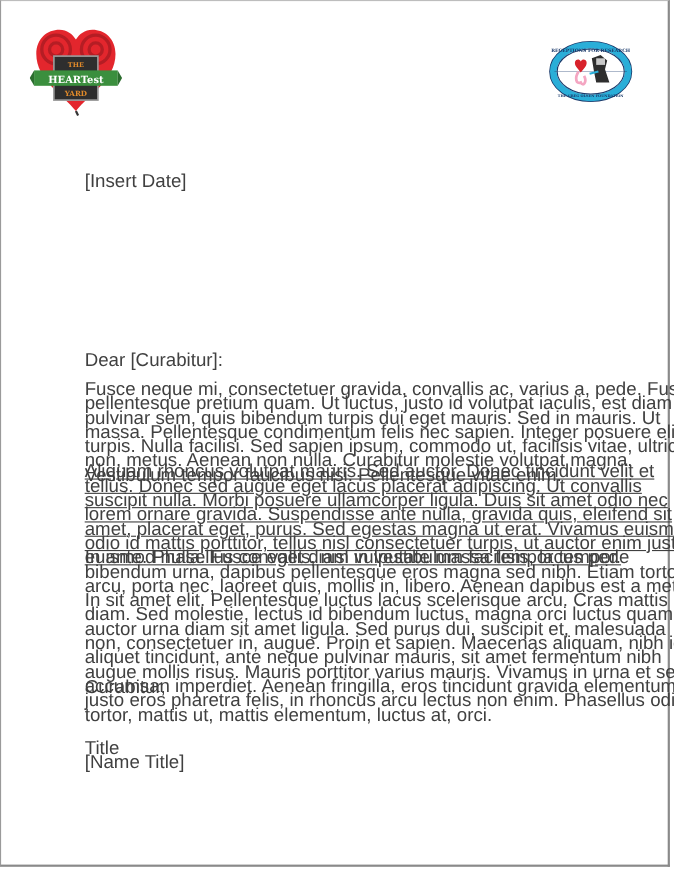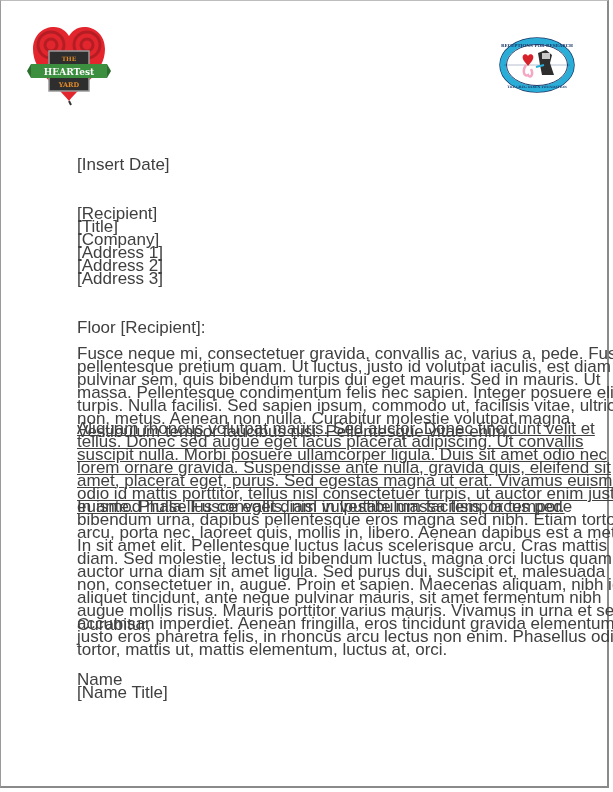--- a/index.html
+++ b/index.html
@@ -55,35 +55,27 @@
     <text x="39" y="53" font-family="DejaVu Serif, serif" font-size="3.2" font-weight="bold" fill="#1a3a6b" text-anchor="middle">THE GREG OLSEN FOUNDATION</text>
     <path d="M26 26 C22 20 28 17 30 21 C32 17 38 20 34 26 L30 31 Z" fill="#d8222b"></path>
     <path d="M28 30 C24 36 26 42 30 40 C32 44 36 40 33 34" fill="none" stroke="#f4a6c2" stroke-width="2.5"></path>
     <path d="M40 18 L48 15 L54 20 L52 28 L56 40 L44 40 L42 30 Z" fill="#2e2e2e"></path>
     <rect x="44" y="18" width="8" height="6" fill="#c9c9c9"></rect>
     <path d="M38 32 L46 30" stroke="#2aaed8" stroke-width="2"></path>
   </svg>
 
   <div class="text date">[Insert Date]</div>
 
-  <div class="text recipient">
-    <div>[Recipient]</div>
-    <div>[Title]</div>
-    <div>[Company]</div>
-    <div>[Address 1]</div>
-    <div>[Address 2]</div>
-    <div>[Address 3]</div>
-  </div>
 
-  <div class="text salutation">Floor [Recipient]:</div>
+  <div class="text salutation">Dear [Curabitur]:</div>
 
   <div class="text para p1">Fusce neque mi, consectetuer gravida, convallis ac, varius a, pede. Fusce pellentesque pretium quam. Ut luctus, justo id volutpat iaculis, est diam pulvinar sem, quis bibendum turpis dui eget mauris. Sed in mauris. Ut massa. Pellentesque condimentum felis nec sapien. Integer posuere elit at turpis. Nulla facilisi. Sed sapien ipsum, commodo ut, facilisis vitae, ultrices non, metus. Aenean non nulla. Curabitur molestie volutpat magna. Vestibulum tempor faucibus nisi. Pellentesque vitae enim.</div>
   <div class="text para p2">Aliquam rhoncus volutpat mauris. Sed auctor. Donec tincidunt velit et tellus. Donec sed augue eget lacus placerat adipiscing. Ut convallis suscipit nulla. Morbi posuere ullamcorper ligula. Duis sit amet odio nec lorem ornare gravida. Suspendisse ante nulla, gravida quis, eleifend sit amet, placerat eget, purus. Sed egestas magna ut erat. Vivamus euismod, odio id mattis porttitor, tellus nisl consectetuer turpis, ut auctor enim justo euismod nulla. Fusce eget diam vulputate massa tempor tempor.</div>
   <div class="text para p3">In ante. Phasellus convallis, nisl in vestibulum facilisis, lacus pede bibendum urna, dapibus pellentesque eros magna sed nibh. Etiam tortor arcu, porta nec, laoreet quis, mollis in, libero. Aenean dapibus est a metus. In sit amet elit. Pellentesque luctus lacus scelerisque arcu. Cras mattis diam. Sed molestie, lectus id bibendum luctus, magna orci luctus quam, et auctor urna diam sit amet ligula. Sed purus dui, suscipit et, malesuada non, consectetuer in, augue. Proin et sapien. Maecenas aliquam, nibh id aliquet tincidunt, ante neque pulvinar mauris, sit amet fermentum nibh augue mollis risus. Mauris porttitor varius mauris. Vivamus in urna et sem accumsan imperdiet. Aenean fringilla, eros tincidunt gravida elementum, justo eros pharetra felis, in rhoncus arcu lectus non enim. Phasellus odio tortor, mattis ut, mattis elementum, luctus at, orci.</div>
 
   <div class="text closing">Curabitur,</div>
 
   <div class="text sig">
-    <div>Name</div>
+    <div>Title</div>
     <div>[Name Title]</div>
   </div>
 
 </div>
 
 </body></html>

